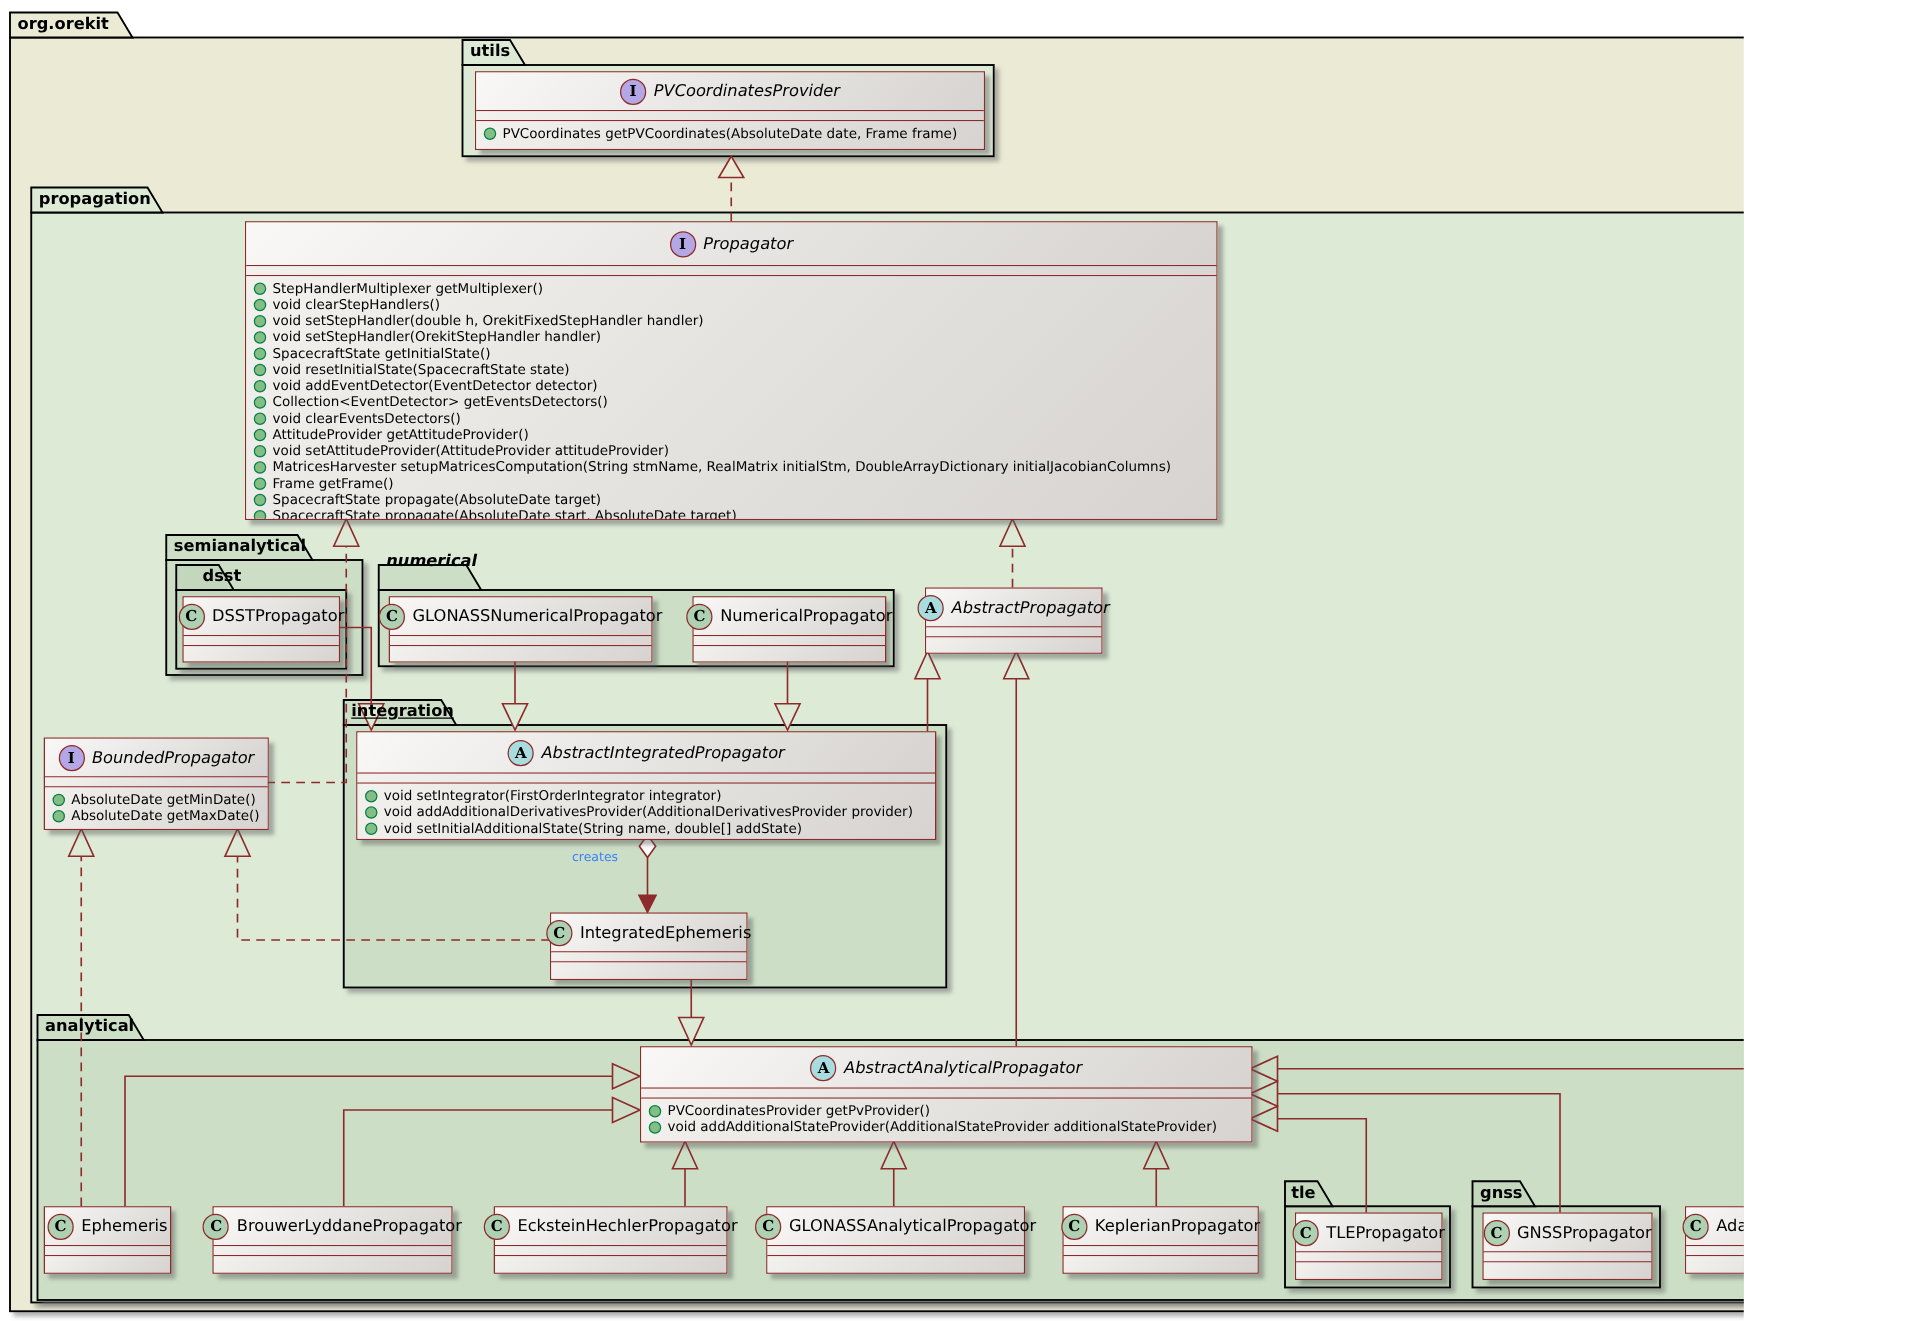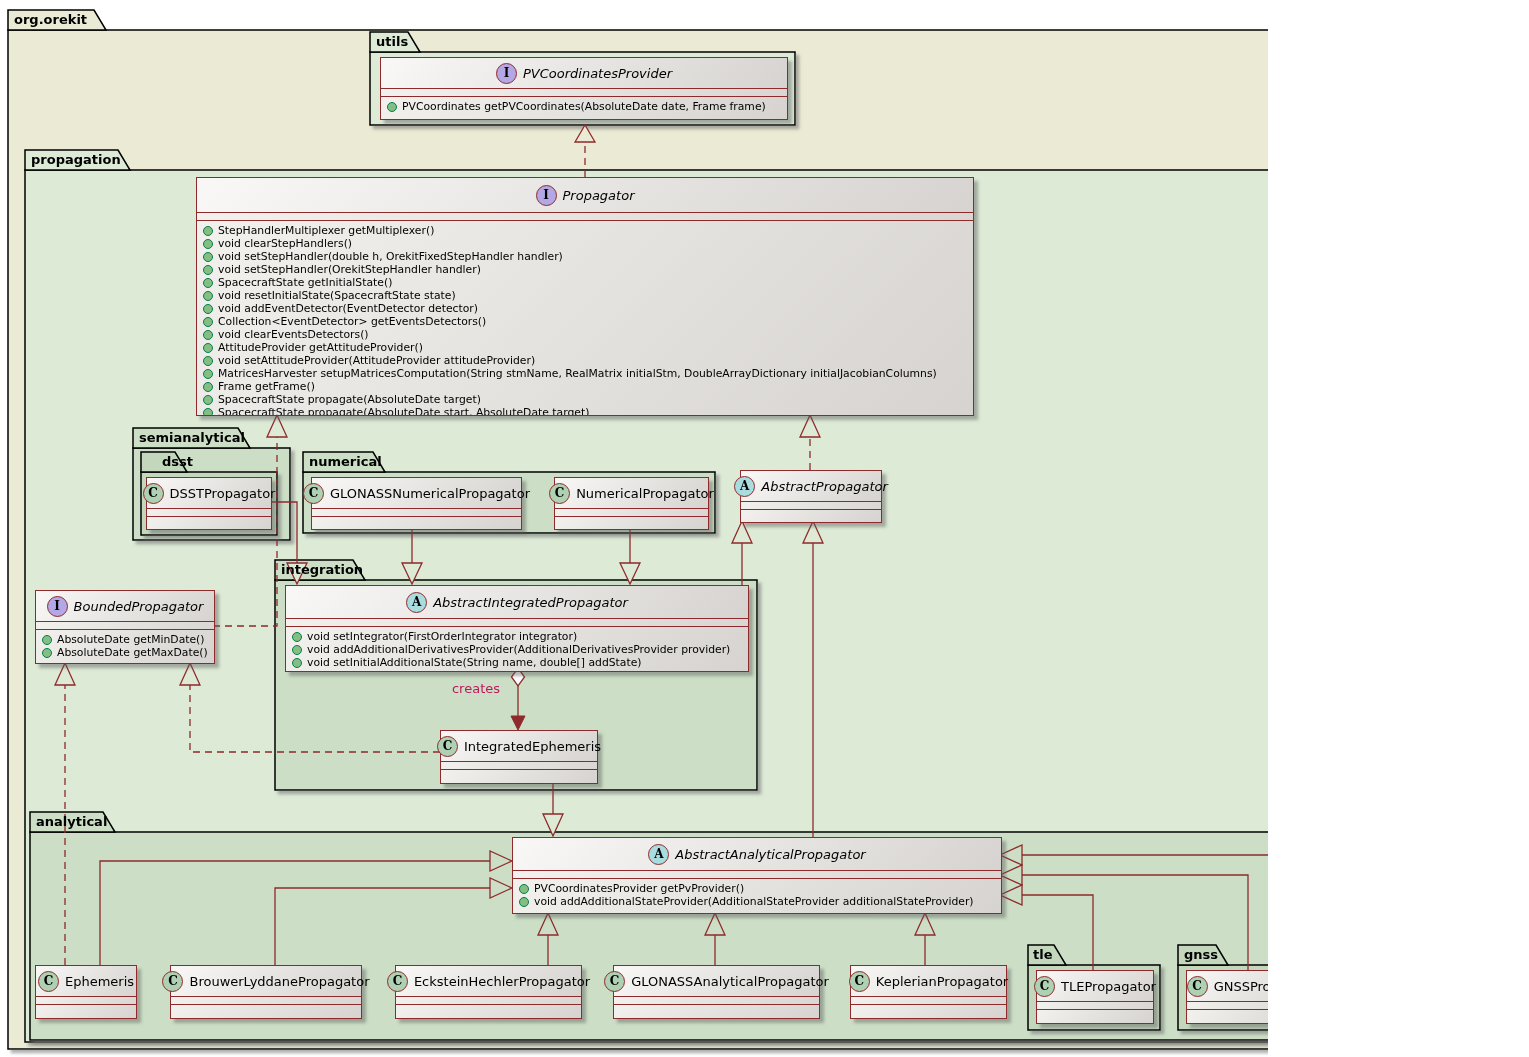--- a/index.html
+++ b/index.html
@@ -1,16 +1,16 @@
 <!DOCTYPE html>
 <html><head>
 <meta charset="utf-8">
 <style>
   html,body{margin:0;padding:0;background:#ffffff;font-family:"DejaVu Sans",sans-serif;}
-  #canvas{position:relative;width:1268px;height:1057px;overflow:hidden;background:#ffffff;}
+  #canvas{position:relative;width:1395px;height:1057px;overflow:hidden;background:#ffffff;}
   #overlay{position:absolute;left:0;top:0;}
   .edge{stroke:#8e2a2b;stroke-width:1.3;fill:none;}
   .edge.dashed{stroke-dasharray:7 5;}
   .tri{stroke:#8e2a2b;stroke-width:1.3;}
   .pkg-label{position:absolute;font-size:13px;font-weight:bold;color:#000;white-space:nowrap;z-index:4;}
   .classbox{position:absolute;display:flex;flex-direction:column;border:1.5px solid #8e2a2b;
             box-shadow:4px 4px 3px rgba(90,90,90,.45);z-index:10;
             background:linear-gradient(135deg,#f7f6f3 0%,#dedbd8 55%,#cac7c4 100%);}
   .cb-title{height:30px;flex:0 0 auto;display:flex;align-items:center;justify-content:center;gap:6px;
             border-bottom:1px solid #8e2a2b;background:linear-gradient(135deg,#f9f8f6 0%,#d6d3d0 100%);}
@@ -19,21 +19,21 @@
   .spot{width:19px;height:19px;flex:0 0 auto;border-radius:50%;border:1px solid #8e2a2b;
         display:flex;align-items:center;justify-content:center;
         font-family:"DejaVu Serif",serif;font-weight:bold;font-size:12px;color:#000;}
   .spot-i{background:#b4a7e5;}
   .spot-c{background:#add1b2;}
   .spot-a{background:#a9dcdf;}
   .cb-fields{height:7px;flex:0 0 auto;border-bottom:1px solid #8e2a2b;background:linear-gradient(135deg,#f2f1ee,#d9d6d3);}
   .cb-methods{flex:1 1 auto;padding:3px 2px 2px 6px;background:linear-gradient(135deg,#f2f1ee,#d6d3d0);overflow:hidden;}
   .m-line{height:13px;display:flex;align-items:center;font-size:10.8px;color:#000;white-space:nowrap;}
   .m-dot{width:8px;height:8px;flex:0 0 auto;border-radius:50%;background:#84be84;border:1px solid #038048;margin-right:5px;}
-  .free-label{position:absolute;font-size:13px;color:#be185d;z-index:6;text-align:center;}
+  .free-label{position:absolute;font-size:10px;color:#3b82f6;z-index:6;text-align:center;}
 </style>
 </head>
 <body>
 
 <div id="canvas">
 
 <svg id="overlay" width="1529" height="1057">
   <defs>
     <filter id="ds" x="-10%" y="-10%" width="125%" height="125%">
       <feDropShadow dx="3.5" dy="3.5" stdDeviation="1.6" flood-color="#707070" flood-opacity="0.55"></feDropShadow>
@@ -162,22 +162,22 @@
     <path class="edge" d="M1418,965 L1418,855 L1022,855"></path>
     <polygon class="tri" points="1000,855 1022,845 1022,865" fill="#ccdfc6"></polygon>
   </g>
 </svg>
 
 <div class="pkg-label" style="left:14px;top:12px;">org.orekit</div>
 <div class="pkg-label" style="left:376px;top:34px;">utils</div>
 <div class="pkg-label" style="left:31px;top:152px;">propagation</div>
 <div class="pkg-label" style="left:139px;top:430px;">semianalytical</div>
 <div class="pkg-label" style="left:162px;top:454px;">dsst</div>
-<div class="pkg-label" style="left:309px;top:454px;">numerical</div>
-<div class="pkg-label" style="left:281px;top:562px;">integration</div>
+<div class="pkg-label" style="left:309px;top:442px;font-style:italic;">numerical</div>
+<div class="pkg-label" style="left:281px;top:562px;text-decoration:underline;">integration</div>
 <div class="pkg-label" style="left:36px;top:814px;">analytical</div>
 <div class="pkg-label" style="left:1033px;top:947px;">tle</div>
 <div class="pkg-label" style="left:1184px;top:947px;text-align:right;">gnss</div>
 
 <div class="free-label" style="left:440px;top:681px;width:72px;">creates</div>
 
 <div class="classbox" style="left:380px;top:57px;width:406px;height:61px;">
   <div class="cb-title">
     <span class="spot spot-i">I</span>
     <span class="cb-name it">PVCoordinatesProvider</span>

